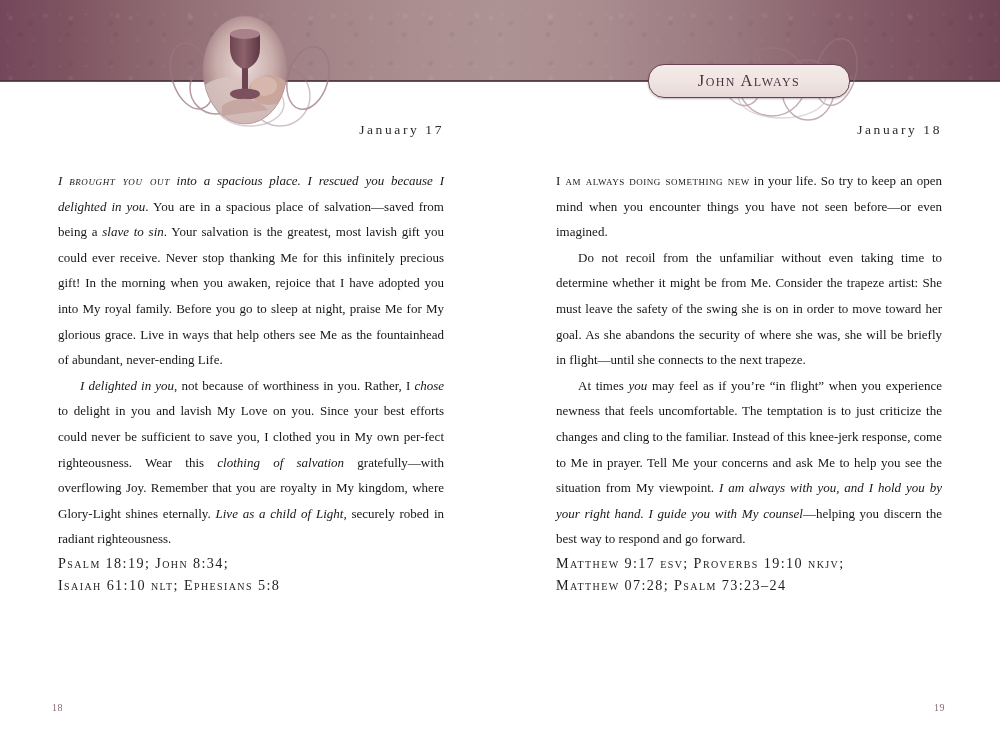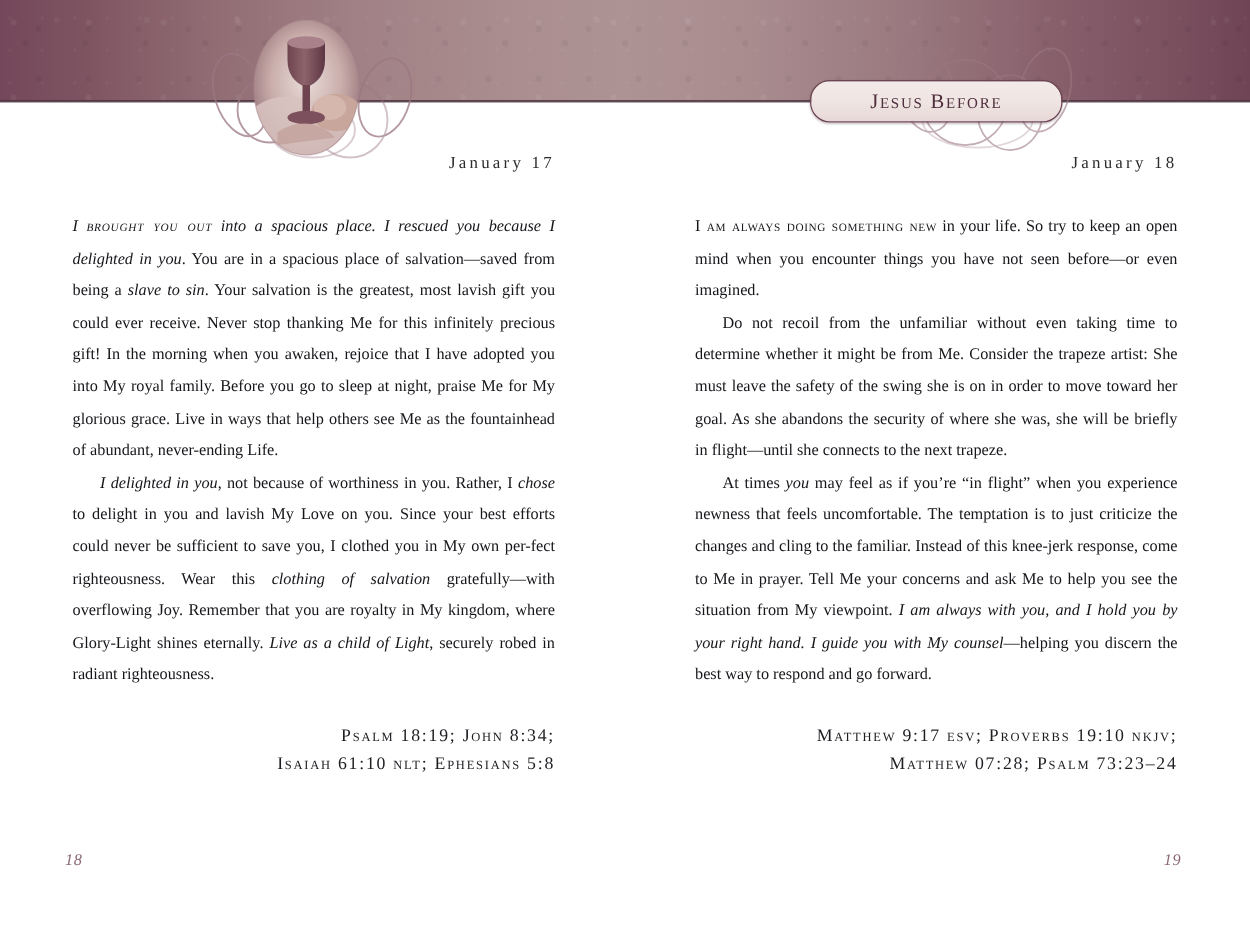--- a/index.html
+++ b/index.html
@@ -153,39 +153,37 @@
     font-style: italic;
     font-variant: small-caps;
     letter-spacing: 0.6px;
   }
   .lead-caps {
     font-variant: small-caps;
     letter-spacing: 0.5px;
   }
 
   .refs {
-    margin-top: 26px;
-    text-align: right;
+    text-align: left;
     font-variant: small-caps;
     font-size: 14.2px;
     line-height: 22px;
     letter-spacing: 1.4px;
     color: #1d1d22;
   }
   .refs div { white-space: nowrap; }
 
   
   .folio {
     position: absolute;
-    top: 680px;
-    font-family: "Liberation Serif", "DejaVu Serif", serif;
-    font-size: 13px;
+    top: 702px;
+    font-family: "Liberation Serif", "DejaVu Serif", serif;
+    font-size: 10px;
     color: #8a6a74;
     letter-spacing: .5px;
-    font-style: italic;
   }
   .folio.left  { left: 52px; }
   .folio.right { right: 55px; }
 </style>
 </head>
 <body>
 
 <div class="page-spread">
 
   <div class="header-band"></div>
@@ -242,21 +240,21 @@
     <svg class="badge-swirls" width="330" height="130" viewBox="0 0 330 130" xmlns="http://www.w3.org/2000/svg">
       <g fill="none" stroke="#9b7782" stroke-width="1.4" opacity=".6">
         <ellipse cx="128" cy="58" rx="22" ry="36" transform="rotate(-12 128 58)"></ellipse>
         <ellipse cx="160" cy="70" rx="34" ry="34"></ellipse>
         <ellipse cx="196" cy="78" rx="26" ry="30"></ellipse>
         <ellipse cx="224" cy="60" rx="20" ry="34" transform="rotate(14 224 60)"></ellipse>
         <ellipse cx="170" cy="84" rx="44" ry="22" opacity=".5"></ellipse>
       </g>
     </svg>
     <div class="title-badge">
-      <span class="badge-text">Jesus Before</span>
+      <span class="badge-text">John Always</span>
     </div>
   </div>
 
   <div class="column left">
     <div class="date-line">January 17</div>
     <div class="body-text">
       <p><em>I <span class="lead-caps-italic">brought you out</span> into a spacious place. I rescued you because I delighted in you</em>. You are in a spacious place of salvation—saved from being a <em>slave to sin</em>. Your salvation is the greatest, most lavish gift you could ever receive. Never stop thanking Me for this infinitely precious gift! In the morning when you awaken, rejoice that I have adopted you into My royal family. Before you go to sleep at night, praise Me for My glorious grace. Live in ways that help others see Me as the fountainhead of abundant, never-ending Life.</p>
       <p><em>I delighted in you</em>, not because of worthiness in you. Rather, I <em>chose</em> to delight in you and lavish My Love on you. Since your best efforts could never be sufficient to save you, I clothed you in My own per-fect righteousness. Wear this <em>clothing of salvation</em> gratefully—with overflowing Joy. Remember that you are royalty in My kingdom, where Glory-Light shines eternally. <em>Live as a child of Light</em>, securely robed in radiant righteousness.</p>
     </div>
     <div class="refs">

